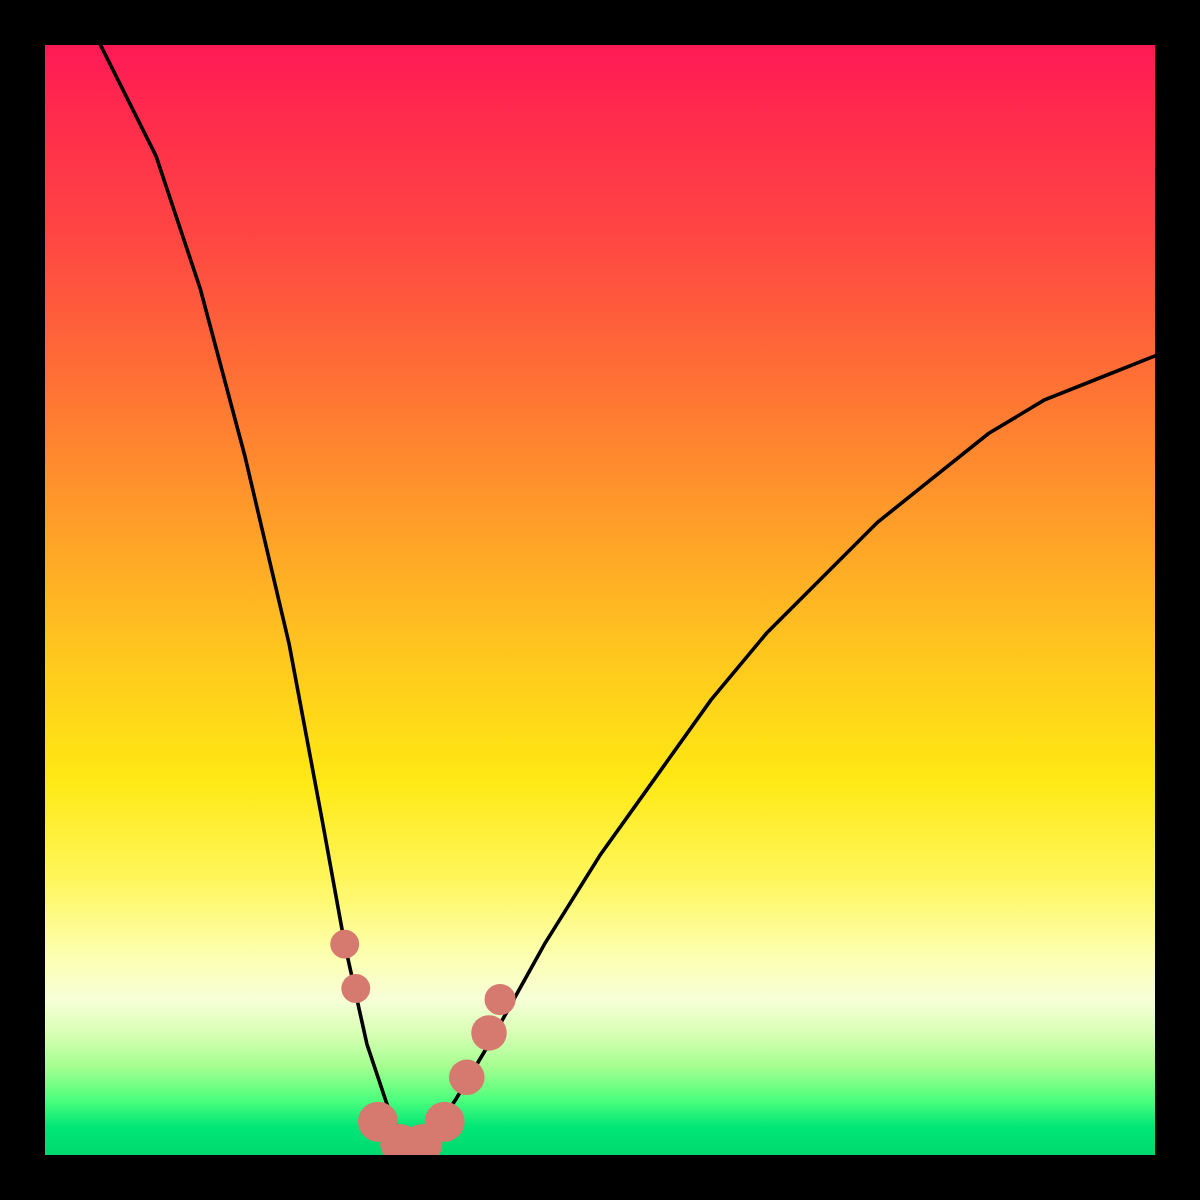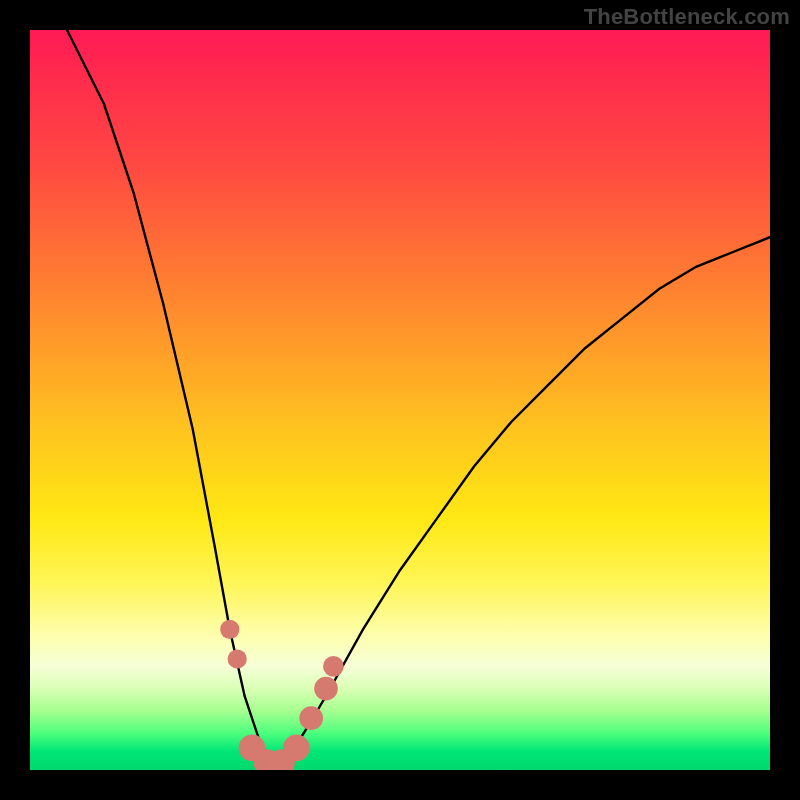--- a/index.html
+++ b/index.html
@@ -75,21 +75,20 @@
     stroke-linecap: round;
   }
   .blob {
     fill: #d67a6f;
   }
 </style>
 </head>
 <body>
 
 <div class="stage">
-  <div class="watermark">TheBottleneck.com</div>
 
   <div class="plot">
     <div class="gradient"></div>
 
     <svg class="curve" viewBox="0 0 100 100" preserveAspectRatio="none">
       <polyline id="curve-poly" class="curve-line" points="5.00,0.00 10.00,10.00 14.00,22.00 18.00,37.00 22.00,54.00 25.00,70.00 27.00,81.00 29.00,90.00 31.00,96.00 33.00,100.00 35.00,98.00 37.00,95.00 40.00,90.00 45.00,81.00 50.00,73.00 55.00,66.00 60.00,59.00 65.00,53.00 70.00,48.00 75.00,43.00 80.00,39.00 85.00,35.00 90.00,32.00 95.00,30.00 100.00,28.00" vector-effect="non-scaling-stroke"></polyline>
       <g id="markers-group">
           <circle cx="27.00" cy="81.00" r="1.3" class="blob"></circle>
           <circle cx="28.00" cy="85.00" r="1.3" class="blob"></circle>
           <circle cx="30.00" cy="97.00" r="1.8" class="blob"></circle>

